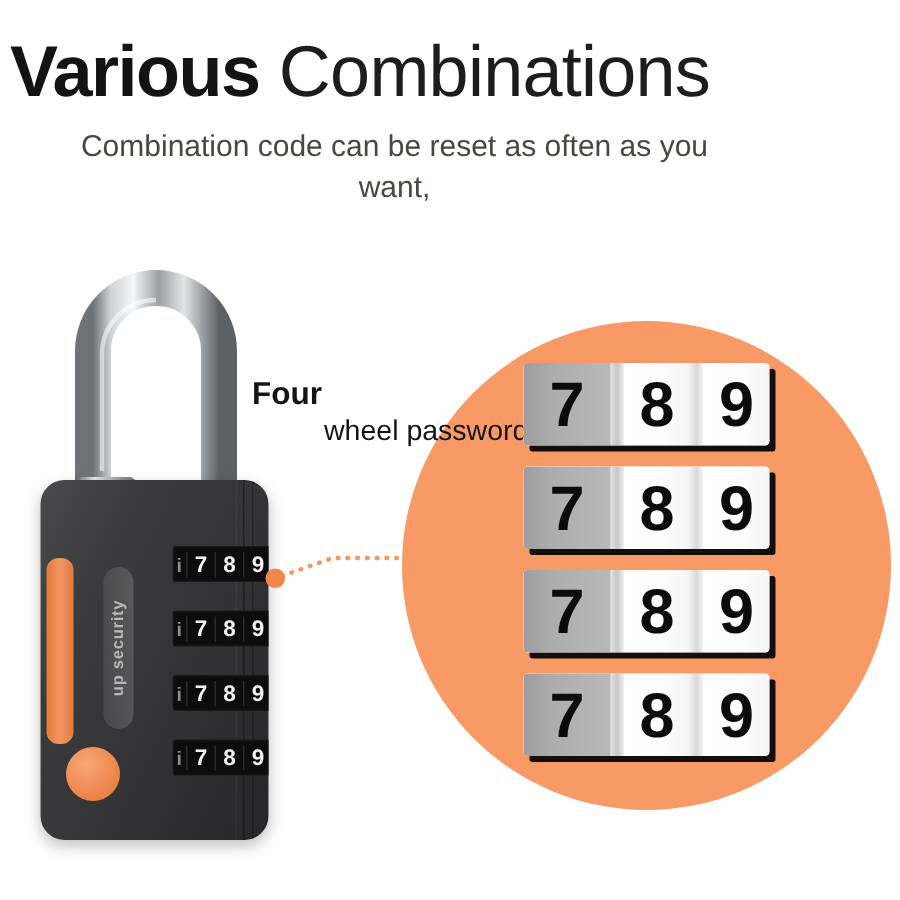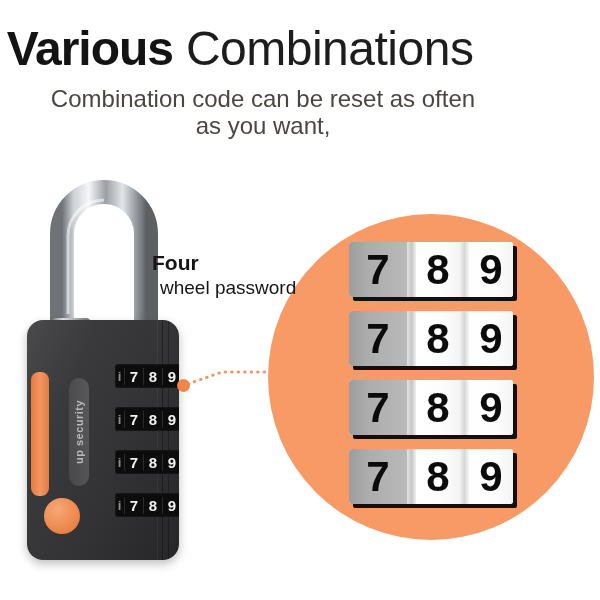--- a/index.html
+++ b/index.html
@@ -36,47 +36,48 @@
     font-weight: 700;
     letter-spacing: -1px;
   }
   .title .light {
     font-weight: 300;
     color: #1d1d1d;
   }
   .subtitle {
     margin: 0;
     padding-top: 9px;
-    font-size: 24px;
+    font-size: 20px;
     line-height: 27px;
     font-weight: 400;
     color: #4a4642;
     padding-left: 46px;
   }
   .subtitle-line { display: block; }
 
   
   .callout {
     position: absolute;
-    left: 152px;
+    left: 168px;
     top: 250px;
     width: 180px;
     color: #151515;
   }
   .callout-primary {
     font-size: 21px;
     font-weight: 700;
     line-height: 25px;
   }
   .callout-secondary {
     font-size: 19px;
     font-weight: 400;
     line-height: 25px;
     padding-left: 8px;
     white-space: nowrap;
+    margin-left: 40px;
   }
 
   
   .connector {
     position: absolute;
     left: 170px;
     top: 360px;
     width: 115px;
     height: 45px;
     pointer-events: none;

